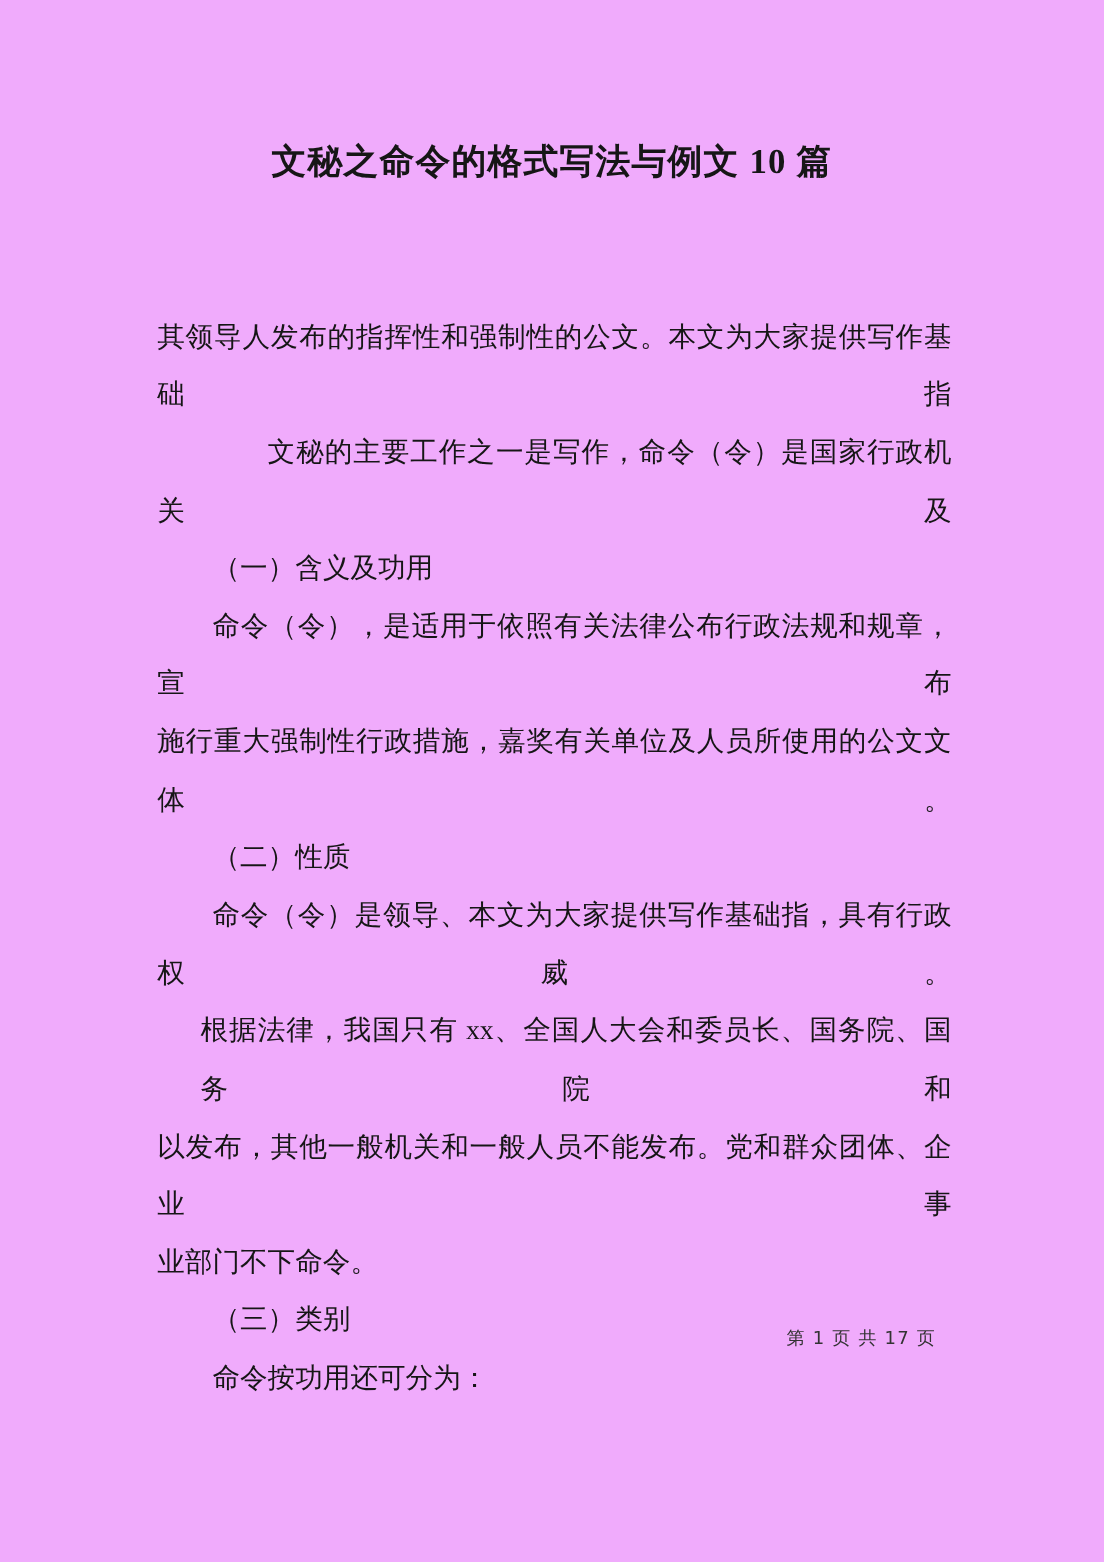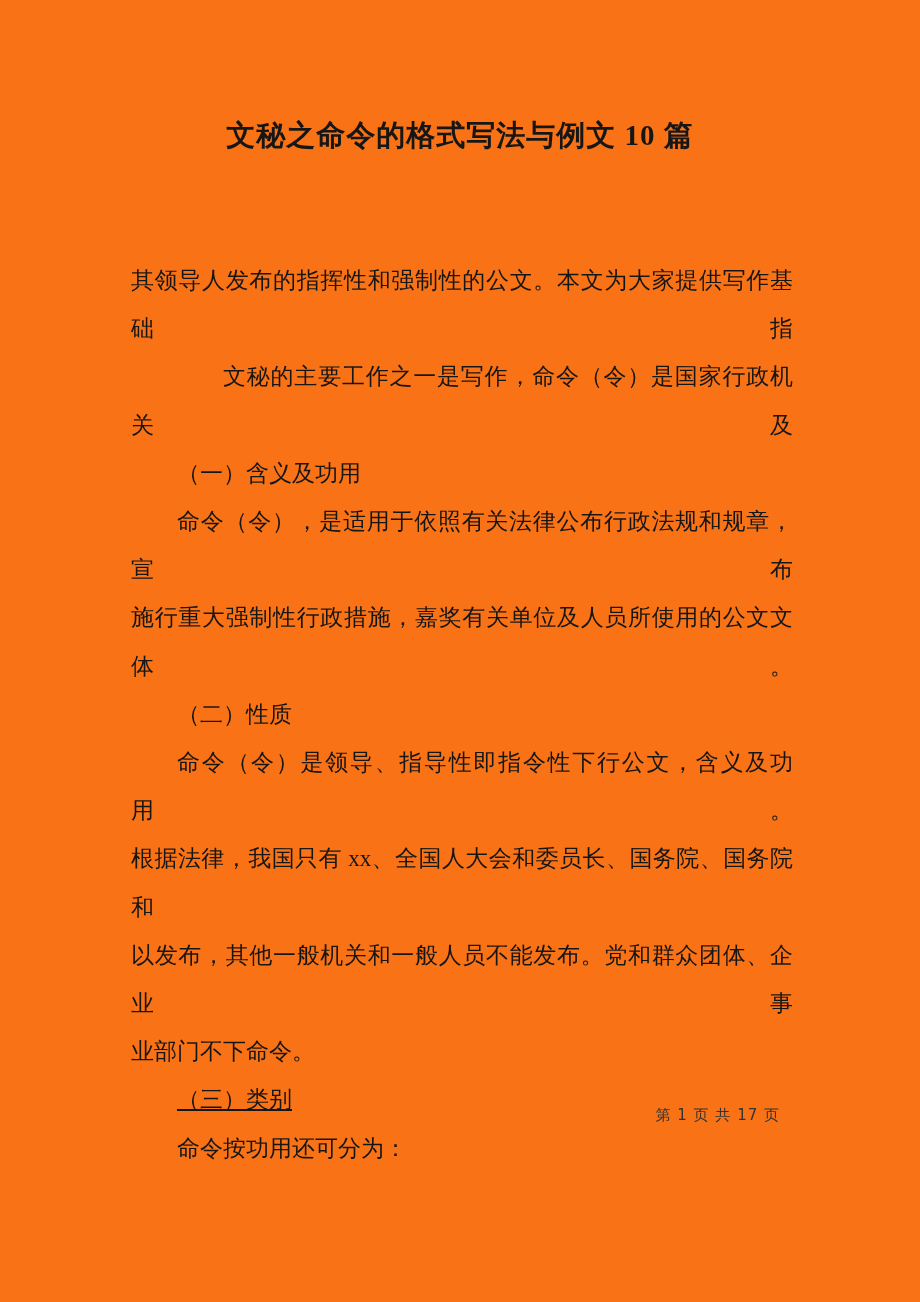--- a/index.html
+++ b/index.html
@@ -4,21 +4,21 @@
 <style>
   html, body {
     margin: 0;
     padding: 0;
     background: #ffffff;
   }
   .page {
     position: relative;
     width: 920px;
     height: 1302px;
-    background: #f97316;
+    background: #f0abfc;
     overflow: hidden;
     font-family: "Liberation Serif", serif;
     color: #161616;
   }
   .title {
     position: absolute;
     top: 112px;
     left: 0;
     width: 100%;
     margin: 0;
@@ -63,25 +63,25 @@
 
   <h1 class="title">文秘之命令的格式写法与例文 10 篇</h1>
 
   <div class="content" id="content">
       <div class="line fill" style="text-indent: 0em;">其领导人发布的指挥性和强制性的公文。本文为大家提供写作基础指</div>
       <div class="line fill" style="text-indent: 4em;">文秘的主要工作之一是写作，命令（令）是国家行政机关及</div>
       <div class="line" style="text-indent: 2em; font-family: Liberation Serif, serif;">（一）含义及功用</div>
       <div class="line fill" style="text-indent: 2em;">命令（令），是适用于依照有关法律公布行政法规和规章，宣布</div>
       <div class="line fill" style="text-indent: 0em;">施行重大强制性行政措施，嘉奖有关单位及人员所使用的公文文体。</div>
       <div class="line" style="text-indent: 2em;">（二）性质</div>
-      <div class="line fill" style="text-indent: 2em;">命令（令）是领导、指导性即指令性下行公文，含义及功用。</div>
-      <div class="line fill" style="text-indent: 0em;">根据法律，我国只有 xx、全国人大会和委员长、国务院、国务院和</div>
+      <div class="line fill" style="text-indent: 2em;">命令（令）是领导、本文为大家提供写作基础指，具有行政权威。</div>
+      <div class="line fill" style="text-indent: 0em; margin-left: 36px;">根据法律，我国只有 xx、全国人大会和委员长、国务院、国务院和</div>
       <div class="line fill" style="text-indent: 0em;">以发布，其他一般机关和一般人员不能发布。党和群众团体、企业事</div>
       <div class="line" style="text-indent: 0em;">业部门不下命令。</div>
-      <div class="line" style="text-indent: 2em; text-decoration: underline;">（三）类别</div>
+      <div class="line" style="text-indent: 2em;">（三）类别</div>
       <div class="line" style="text-indent: 2em;">命令按功用还可分为：</div>
     </div>
 
   <div class="footer">
     <span>第 1 页 共 17 页</span>
   </div>
 
 </div>
 
 </body></html>

